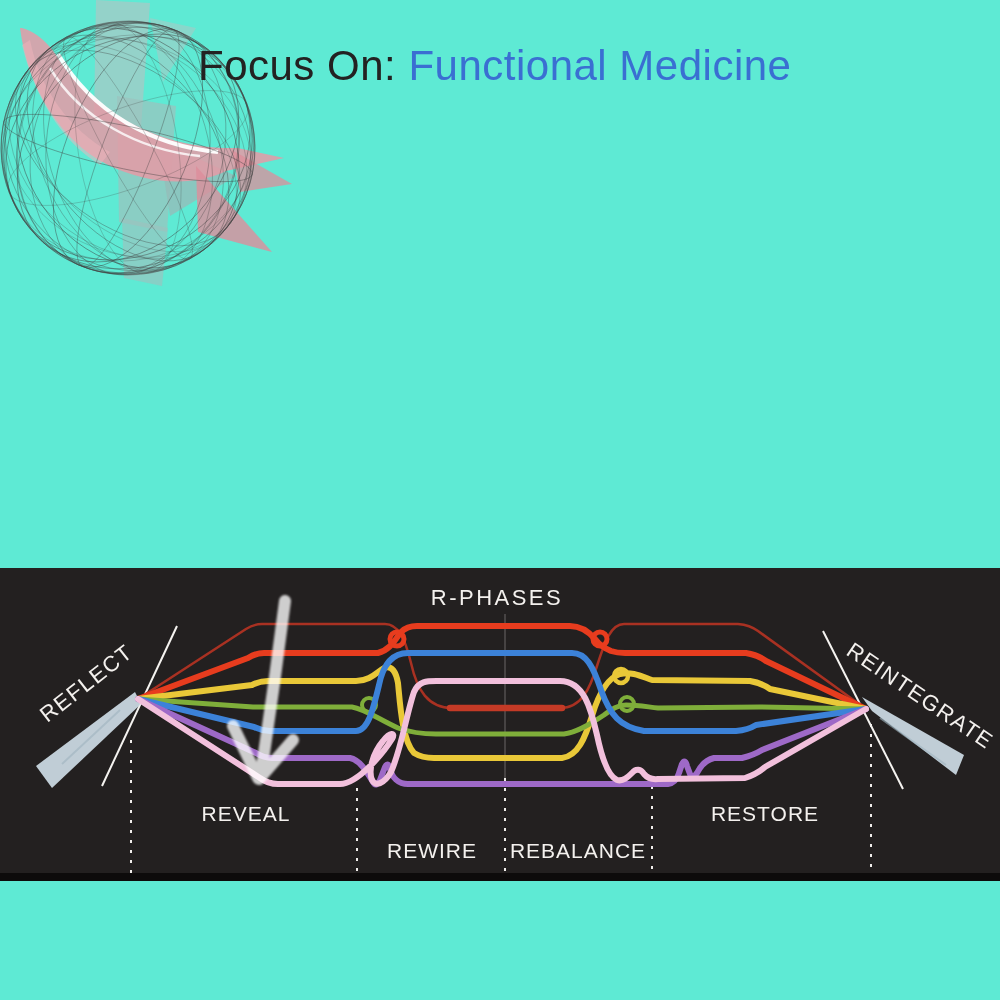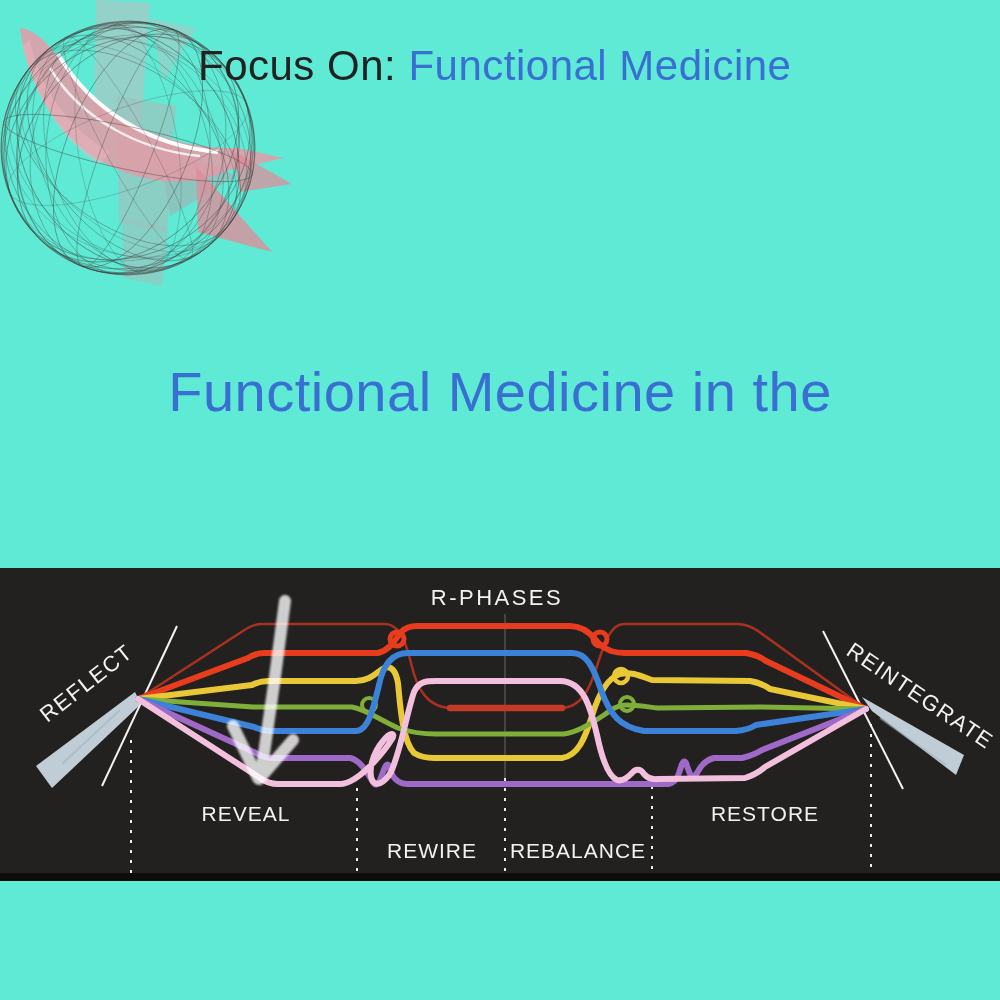--- a/index.html
+++ b/index.html
@@ -66,21 +66,20 @@
       </g>
   </svg>
 
   <div class="focus-heading">
     <span class="focus-prefix">Focus On:</span>
     <span> </span>
     <span class="focus-highlight">Functional Medicine</span>
   </div>
 
   <div class="page-title">
-    <div>Functional Medicine in the</div>
   </div>
 
   <div class="banner">
     <svg class="diagram" width="1000" height="305" viewBox="0 0 1000 305">
       <defs>
         <filter id="chalk" x="-20%" y="-20%" width="140%" height="140%">
           <feGaussianBlur stdDeviation="1.1"></feGaussianBlur>
         </filter>
       </defs>
 

